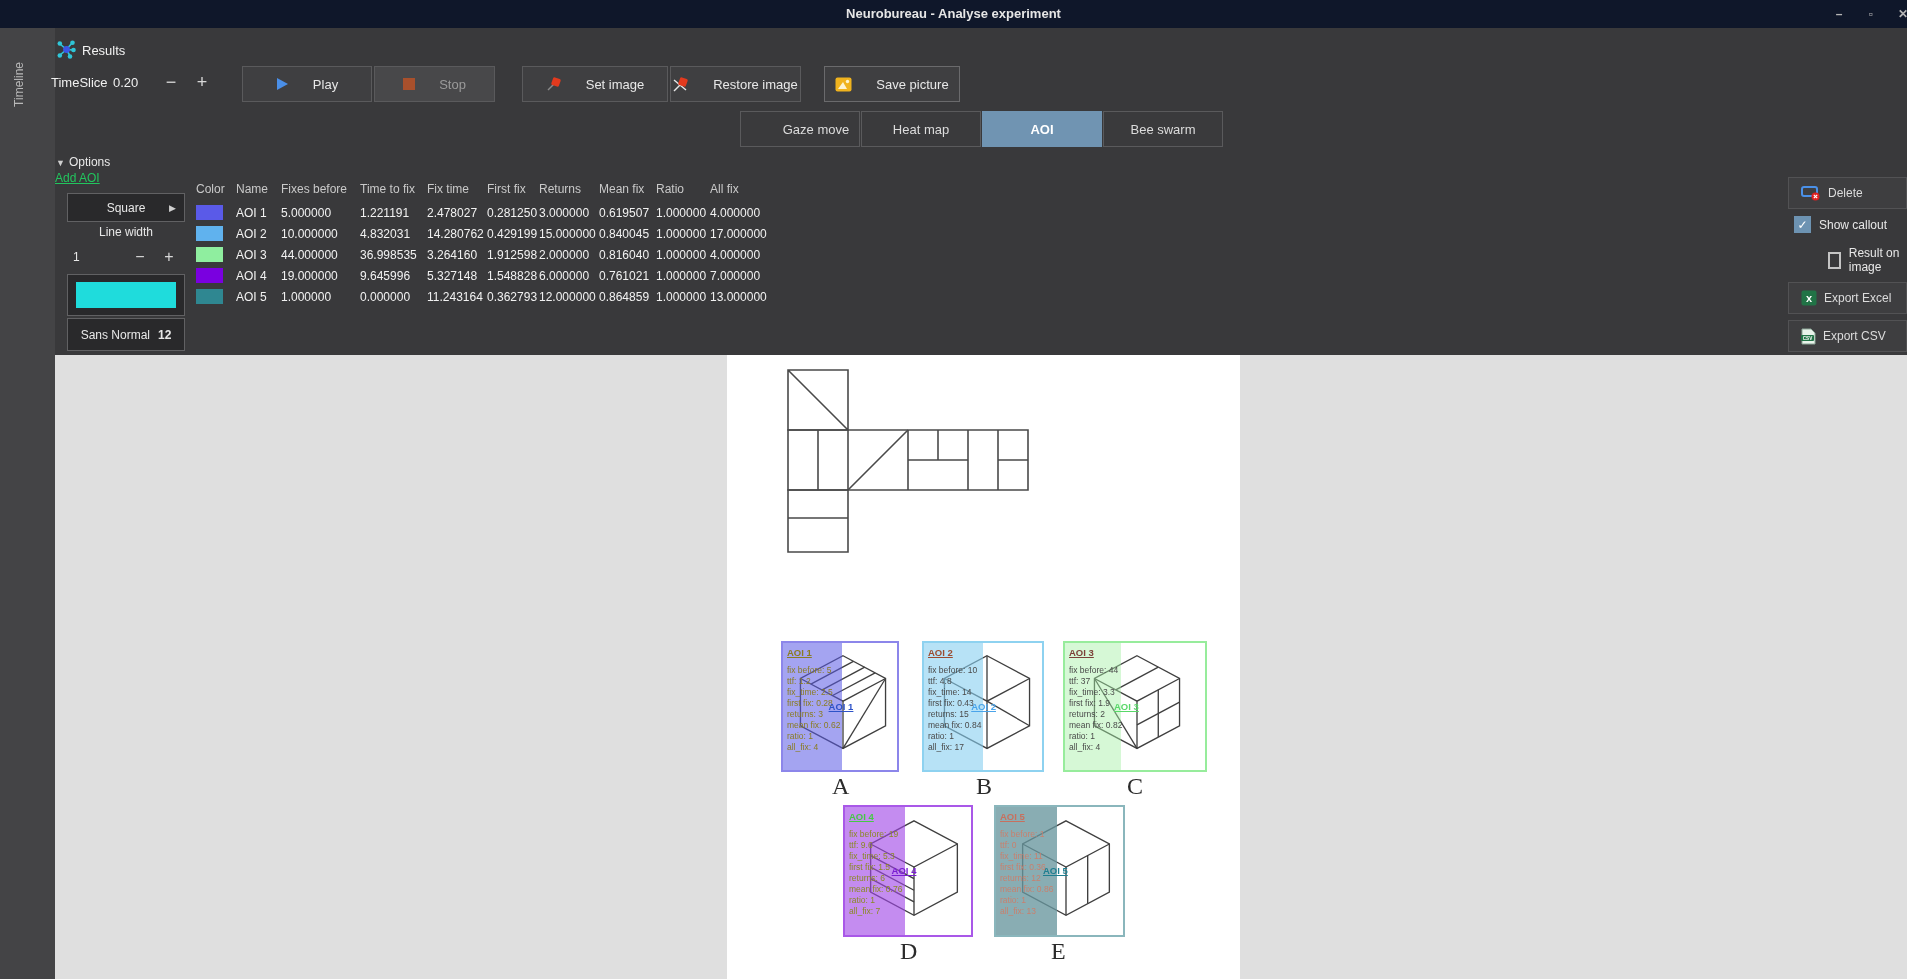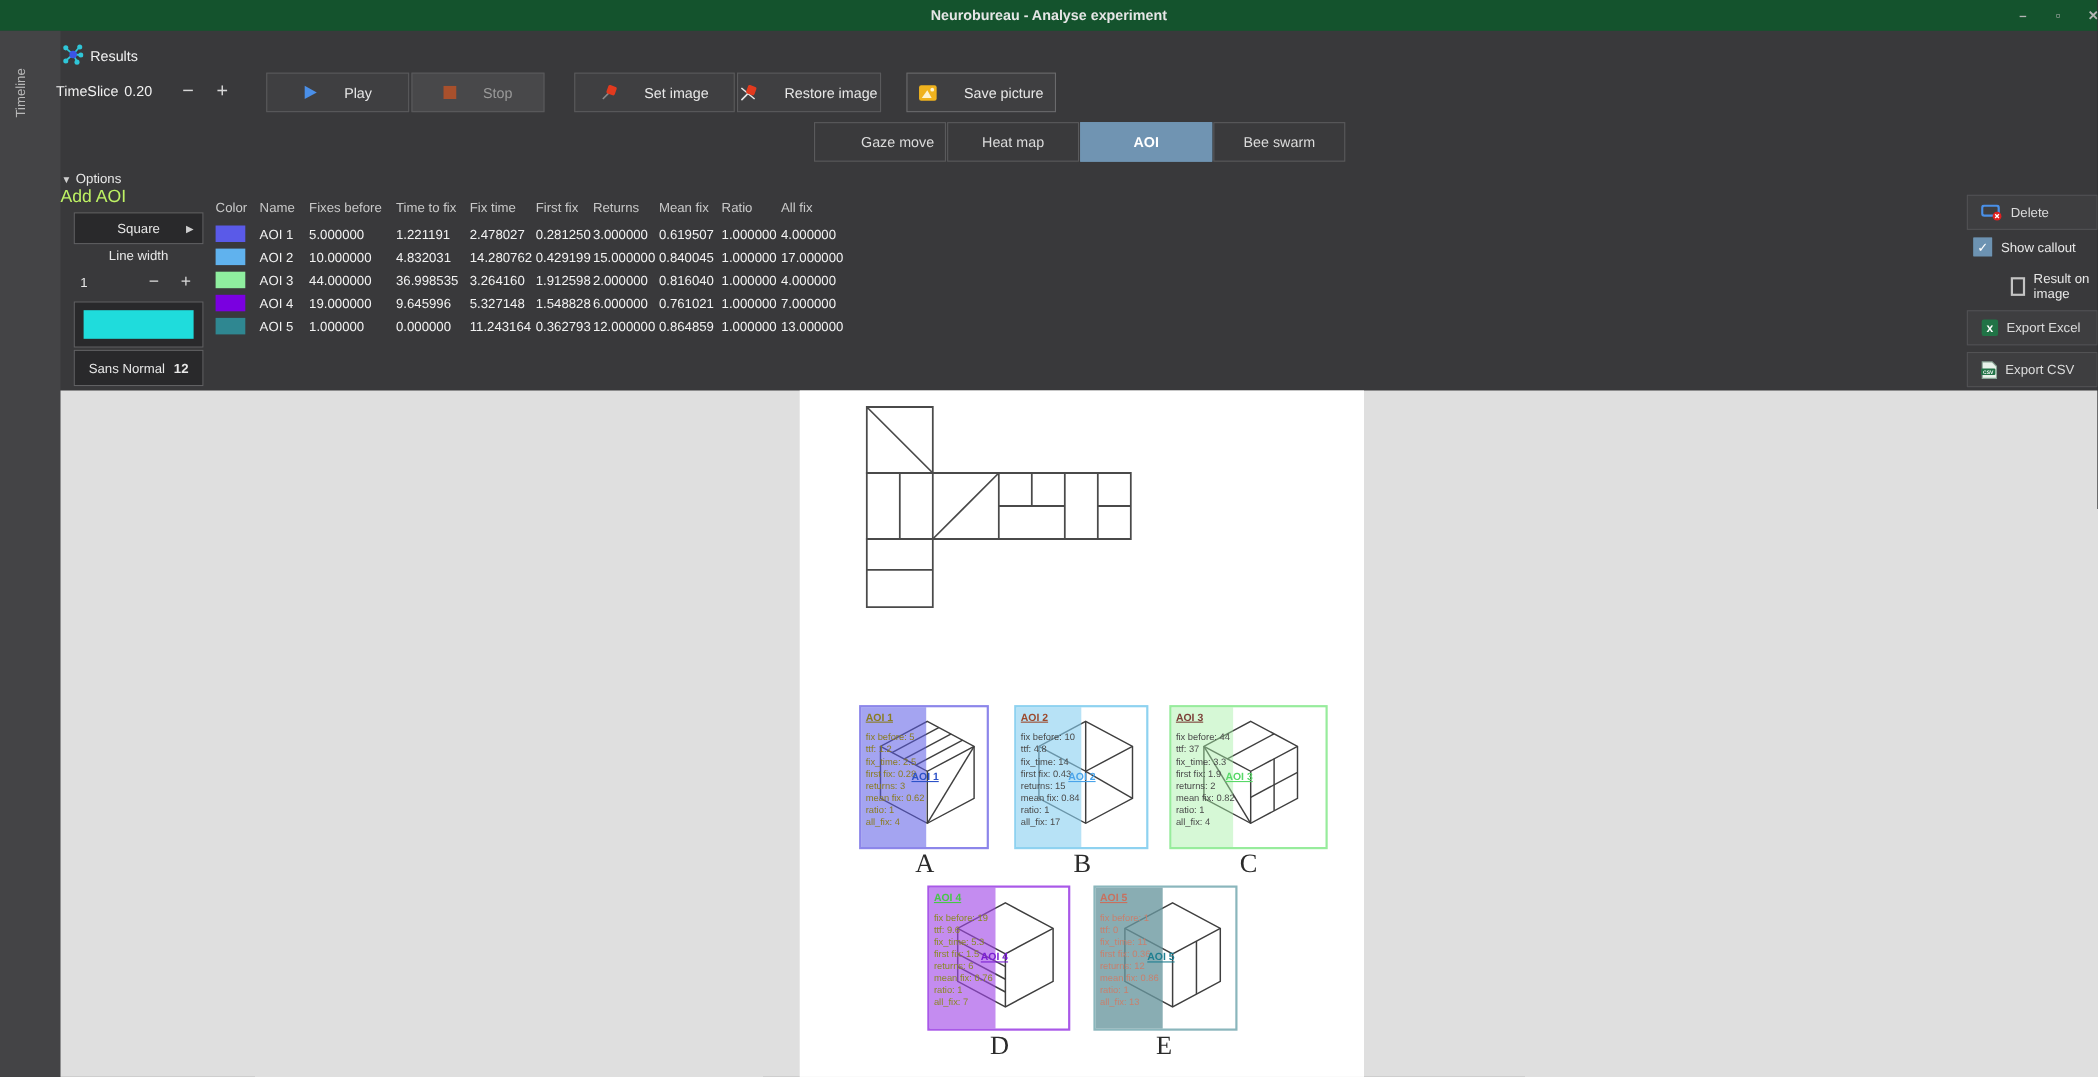--- a/index.html
+++ b/index.html
@@ -1,21 +1,21 @@
 <!DOCTYPE html>
 <html><head>
 <meta charset="utf-8">
 <style>
   html,body{margin:0;padding:0;background:#1d1d1f;}
   *{box-sizing:border-box;}
   #app{position:relative;width:1907px;height:979px;overflow:hidden;
        font-family:"Liberation Sans",sans-serif;background:#39393b;}
 
   
-  .titlebar{position:absolute;left:0;top:0;width:1907px;height:28px;background:#14532d;
+  .titlebar{position:absolute;left:0;top:0;width:1907px;height:28px;background:#0f172a;
             color:#e6e6e6;font-size:13px;font-weight:bold;padding-left:38px;}
   .titlebar .title{position:absolute;left:0;right:0;top:6px;text-align:center;}
   .winbtn{position:absolute;top:6px;width:26px;height:18px;color:#b5b5b5;font-size:12px;
           text-align:center;line-height:16px;cursor:default;}
 
   
   .timeline-strip{position:absolute;left:0;top:28px;width:55px;height:951px;background:#444446;}
   .timeline-label{position:absolute;left:12px;top:34px;color:#b9b9b9;font-size:12px;
                   writing-mode:vertical-rl;transform:rotate(180deg);}
 
@@ -31,21 +31,21 @@
   .toolbtn.disabled{background:#48484a;color:#9a9a9a;}
 
   
   .tab{position:absolute;top:111px;height:36px;width:120px;background:#3a3a3c;border:1px solid #5a5a5c;
        color:#dcdcdc;font-size:13px;display:flex;align-items:center;justify-content:center;}
   .tab.active{background:#7094b2;color:#ffffff;border-color:#7094b2;}
 
   
   .opt-header{position:absolute;left:56px;top:155px;color:#e8e8e8;font-size:12px;}
   .opt-header .tri{font-size:9px;color:#cfcfcf;margin-right:4px;}
-  .add-aoi{position:absolute;left:55px;top:171px;color:#bef264;font-size:16px;}
+  .add-aoi{position:absolute;left:55px;top:171px;color:#22c55e;font-size:12px;text-decoration:underline;}
   .panelbox{position:absolute;left:67px;width:118px;background:#29292b;border:1px solid #616163;
             color:#e8e8e8;font-size:12px;display:flex;align-items:center;justify-content:center;}
   .lw-label{position:absolute;left:67px;top:225px;width:118px;text-align:center;color:#e8e8e8;font-size:12px;}
   .lw-value{position:absolute;left:73px;top:250px;color:#e8e8e8;font-size:12px;}
   .swatch-inner{width:100px;height:26px;background:#1fdcdc;}
 
   
   .aoi-table{position:absolute;left:190px;top:176px;width:1598px;color:#f2f2f2;font-size:12px;}
   .trow{display:grid;grid-template-columns:40px 45px 79px 67px 60px 52px 60px 57px 54px 80px;
         align-items:center;height:21px;padding-left:6px;}

